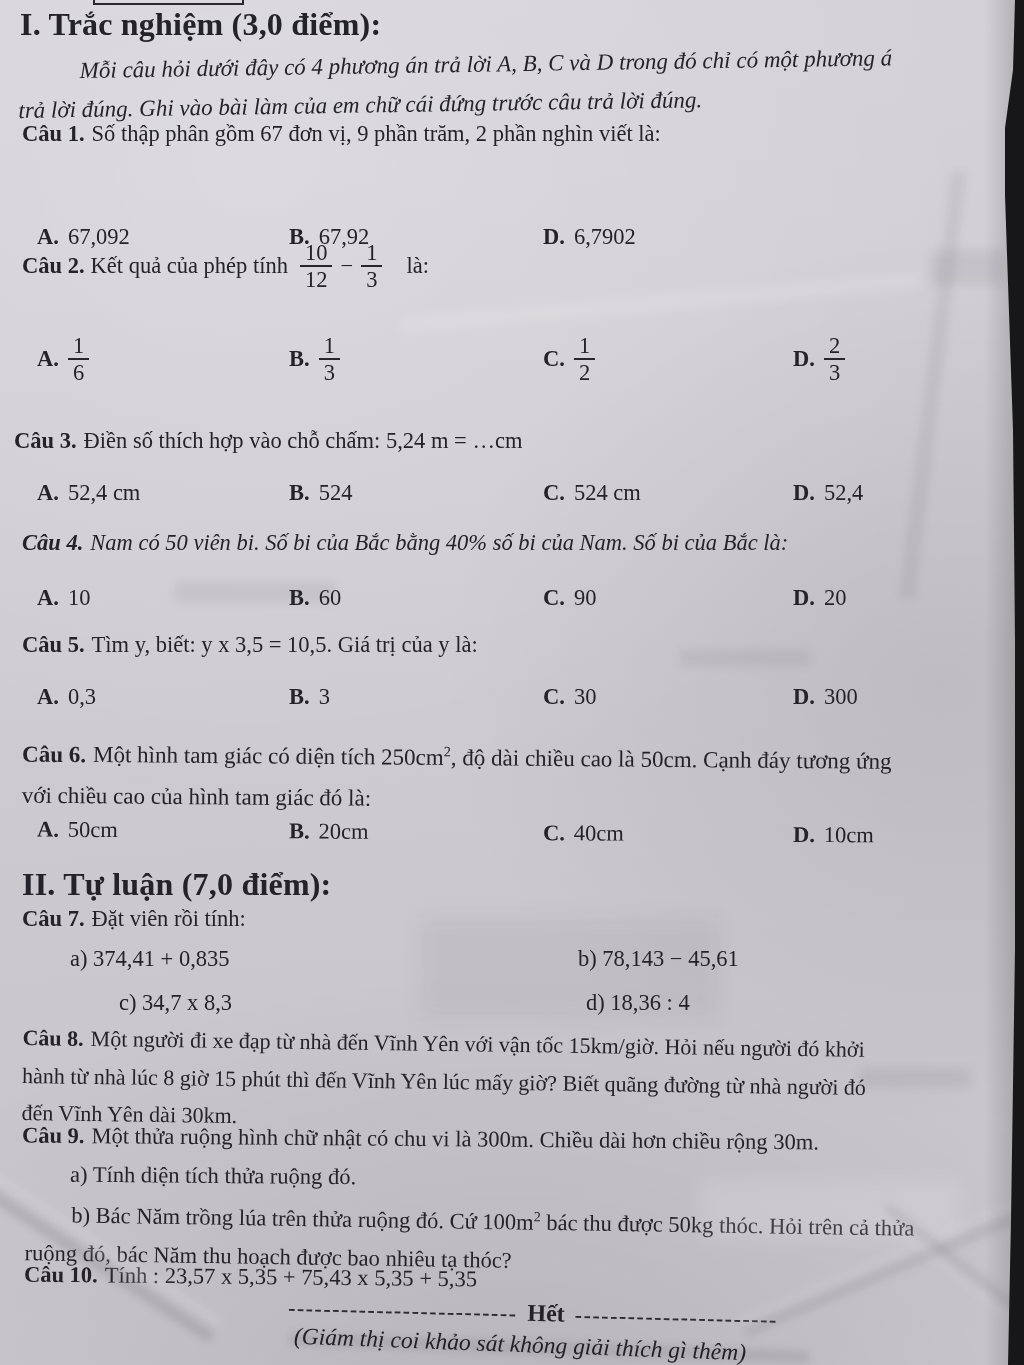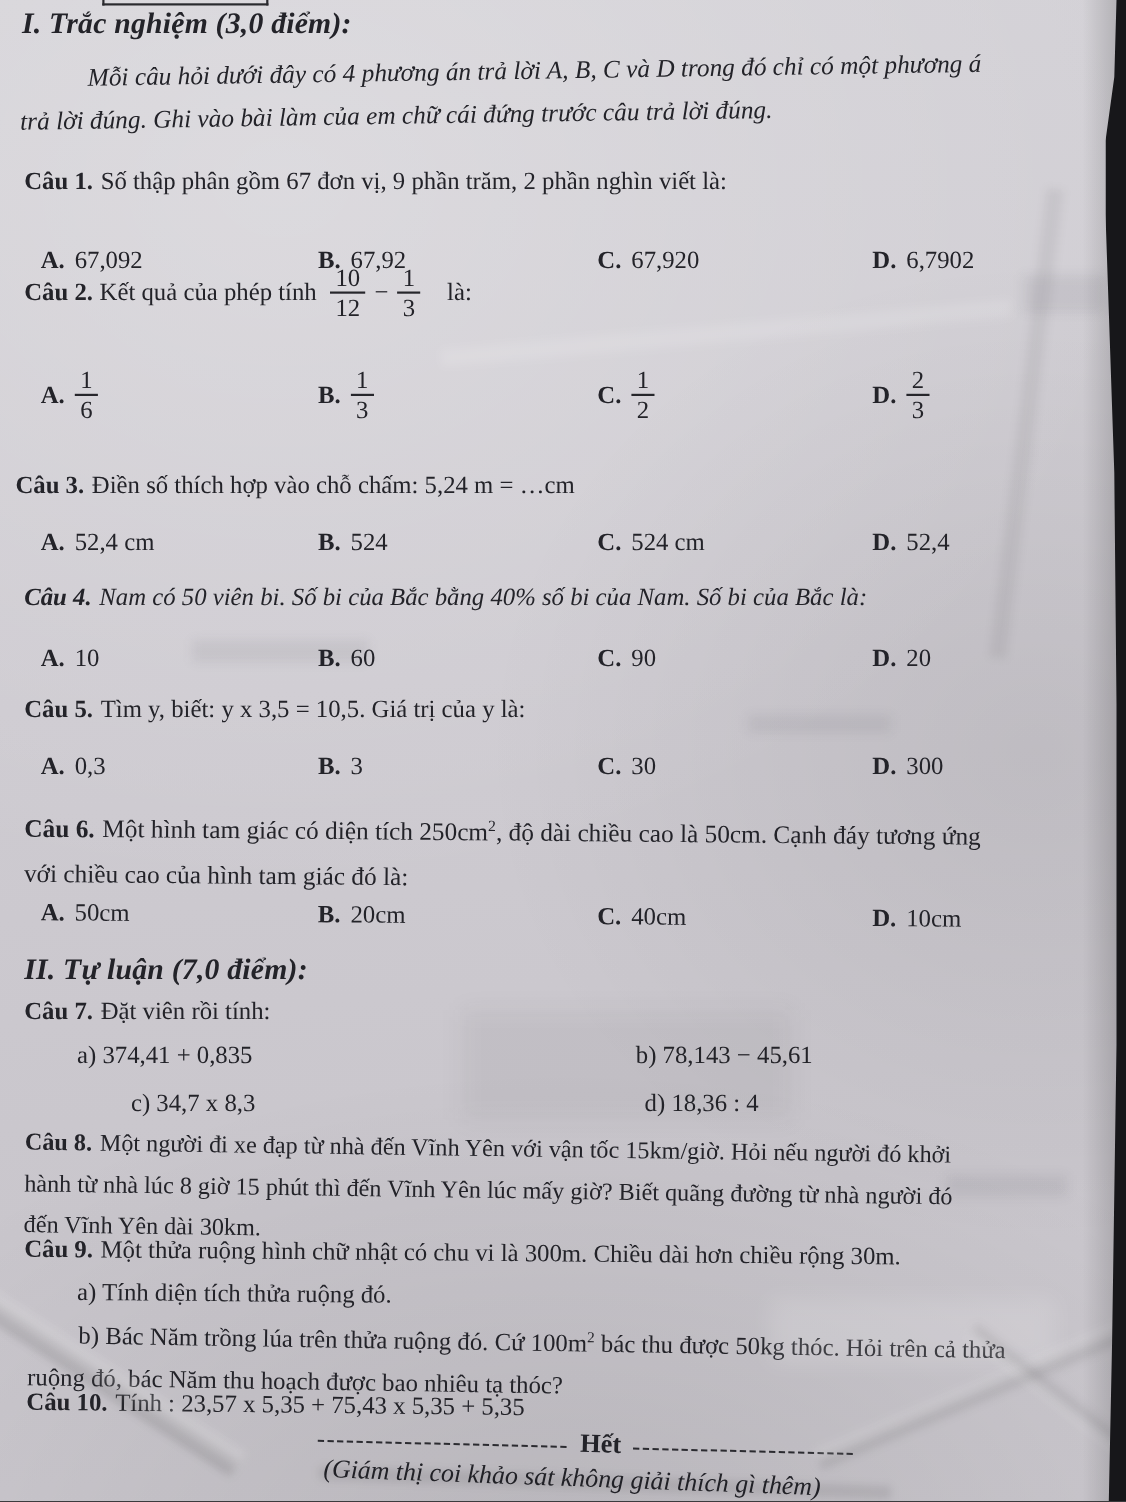--- a/index.html
+++ b/index.html
@@ -8,21 +8,21 @@
     font-family:"Liberation Serif",serif;color:#232329;font-size:22.5px;
     background:
       radial-gradient(130% 80% at 25% 12%, rgba(255,255,255,0.22), rgba(255,255,255,0) 60%),
       radial-gradient(90% 60% at 92% 50%, rgba(0,0,0,0.07), rgba(0,0,0,0) 55%),
       radial-gradient(120% 55% at 50% 104%, rgba(0,0,0,0.10), rgba(0,0,0,0) 60%),
       linear-gradient(176deg,#d4d2d7 0%,#cecbd1 45%,#c9c6cc 78%,#cdcad0 100%);
   }
   .abs{position:absolute;}
   .txt{white-space:nowrap;}
   .qlabel{font-weight:bold;margin-right:7px;}
-  .sec-title{font-weight:bold;font-size:27px;letter-spacing:0.2px;font-style:italic;}
+  .sec-title{font-weight:bold;font-size:32px;letter-spacing:0.2px;}
   .instr{font-style:italic;font-size:23px;line-height:39px;width:1010px;}
   .instr .in1{text-indent:62px;}
   .opts{left:37px;right:14px;display:grid;grid-template-columns:252px 254px 250px auto;}
   .opt{white-space:nowrap;}
   .opt .letter{font-weight:bold;margin-right:9px;}
   .opt-frac{display:flex;align-items:center;}
   .frac{display:inline-flex;flex-direction:column;align-items:center;line-height:1.12;vertical-align:middle;}
   .frac .den{border-top:2.2px solid #26262b;}
   .frac .num,.frac .den{padding:0 5px;text-align:center;}
   .qflex{display:flex;align-items:center;}
@@ -63,27 +63,26 @@
 
   <div class="abs box-corner deco"></div>
 
   <div class="abs txt sec-title" style="left:20px;top:6px;">I. Trắc nghiệm (3,0 điểm):</div>
 
   <div class="abs instr" style="left:18px;top:44px;transform:rotate(-0.9deg);">
     <div class="in1">Mỗi câu hỏi dưới đây có 4 phương án trả lời A, B, C và D trong đó chỉ có một phương á</div>
     <div>trả lời đúng. Ghi vào bài làm của em chữ cái đứng trước câu trả lời đúng.</div>
   </div>
 
-  <div class="abs txt" style="left:22px;top:152px;text-align:right;">
+  <div class="abs txt" style="left:22px;top:121px;text-align:right;">
     <span class="qlabel">Câu 1.</span><span>Số thập phân gồm 67 đơn vị, 9 phần trăm, 2 phần nghìn viết là:</span>
   </div>
   <div class="abs opts" style="top:192px;margin-top:32px;">
     <span class="opt"><span class="letter">A.</span><span>67,092</span></span>
     <span class="opt"><span class="letter">B.</span><span>67,92</span></span>
-    <span class="opt"><span class="letter">C.</span><span>67,920</span></span>
     <span class="opt"><span class="letter">D.</span><span>6,7902</span></span>
   </div>
 
   <div class="abs qflex" style="left:22px;top:240px;">
     <span class="qlabel gap">Câu 2.</span>
     <span class="gap">Kết quả của phép tính</span>
     <span class="frac" style="margin-left:6px;">
       <span class="num">10</span>
       <span class="den">12</span>
     </span>

